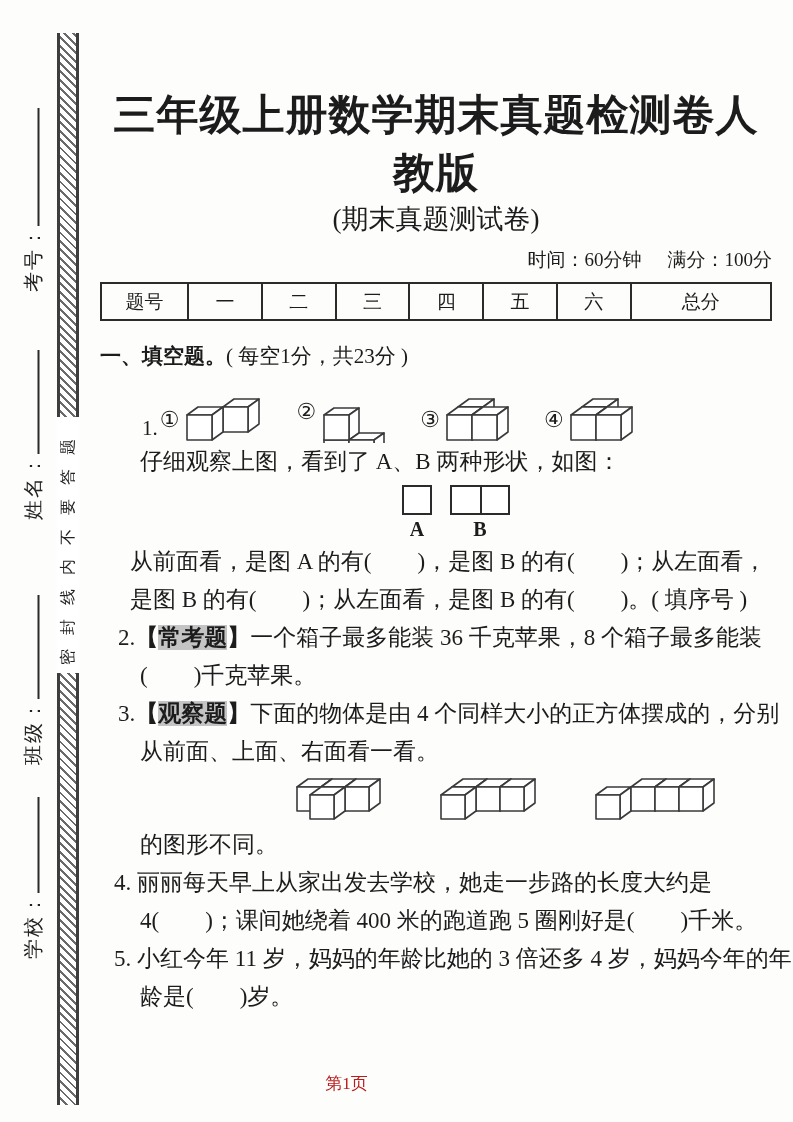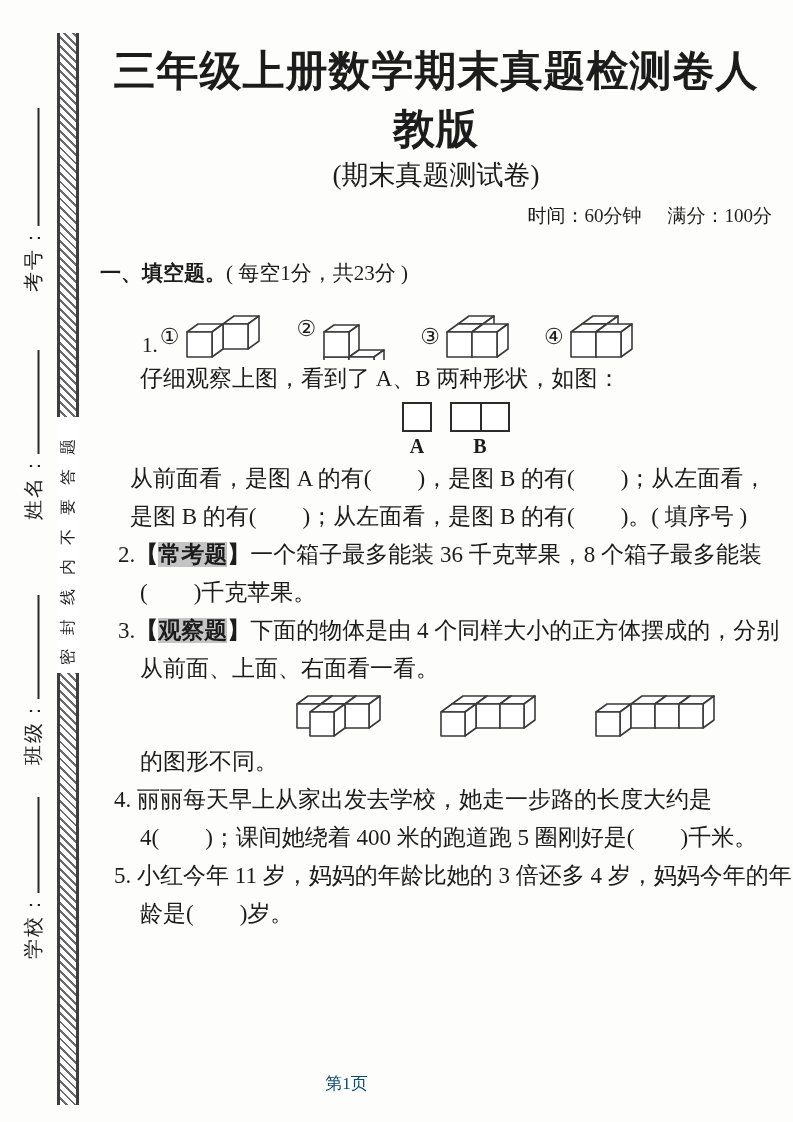--- a/index.html
+++ b/index.html
@@ -25,21 +25,21 @@
   .side-field .inner {
     position:absolute; transform:translate(-50%,-50%) rotate(-90deg);
     white-space:nowrap; font-size:20px; color:#222; letter-spacing:2px;
   }
   .side-field .uline {
     display:inline-block; height:14px; border-bottom:2px solid #2a2a2a;
     vertical-align:baseline;
   }
   
   .main { position:absolute; left:100px; top:42px; width:672px; }
-  .title { text-align:center; font-size:42px; font-weight:600; line-height:58px; letter-spacing:1px; }
+  .title { text-align:center; font-size:42px; font-weight:600; line-height:58px; letter-spacing:1px;margin-top:44px; }
   .subtitle { text-align:center; font-size:27px; font-weight:500; line-height:34px; }
   .meta { text-align:right; font-size:19px; line-height:24px; margin-top:12px; }
   .meta .gap { display:inline-block; width:26px; }
   table.score { width:100%; border-collapse:collapse; margin-top:10px; }
   table.score td, table.score th {
     border:2px solid #2b2b2b; height:37px; text-align:center;
     font-size:19px; font-weight:400; padding:0;
   }
   table.score th:first-child { width:13%; }
   .sec-head { margin-top:20px; font-size:21px; line-height:30px; }
@@ -57,21 +57,21 @@
   .fig-item { display:flex; align-items:center; margin-right:34px; }
   .fig-item .circ { font-size:22px; margin-right:6px; line-height:26px; }
   .cube-svg { display:block; }
   .fig-row-q3 { display:flex; align-items:flex-end; gap:58px; padding-left:185px; margin:6px 0 4px 0; }
   .ab-row { display:flex; align-items:flex-start; gap:18px; padding-left:302px; margin:4px 0 2px 0; }
   .shape { display:flex; flex-direction:column; align-items:center; }
   .sq { width:30px; height:30px; border:2px solid #2b2b2b; background:#fff; }
   .rect2 { width:60px; height:30px; border:2px solid #2b2b2b; background:#fff; position:relative; }
   .rect2:after { content:""; position:absolute; left:50%; top:0; bottom:0; border-left:2px solid #2b2b2b; }
   .shape-label { font-size:20px; font-weight:700; line-height:24px; margin-top:2px; }
-  .footer { position:absolute; left:0; top:1072px; width:693px; text-align:center; font-size:17px; color:#0c4a6e; }
+  .footer { position:absolute; left:0; top:1072px; width:693px; text-align:center; font-size:17px; color:#b91c1c; }
 </style>
 </head>
 <body>
 
 <div class="page">
 
   <div class="seal-strip"></div>
   <div class="seal-text-wrap">
     <div class="seal-text">密封线内不要答题</div>
   </div>
@@ -92,20 +92,30 @@
   <div class="main">
 
     <div class="title">三年级上册数学期末真题检测卷人教版</div>
     <div class="subtitle">(期末真题测试卷)</div>
     <div class="meta">
       <span>时间：60分钟</span><span class="gap"></span><span>满分：100分</span>
     </div>
 
     <table class="score">
       <tbody>
+          <tr>
+        <th>题号</th>
+        <th>一</th>
+        <th>二</th>
+        <th>三</th>
+        <th>四</th>
+        <th>五</th>
+        <th>六</th>
+        <th>总分</th>
+      </tr>
     </tbody>
       </table>
 
     <div class="sec-head">
       <span class="h">一、填空题。</span><span>( 每空1分，共23分 )</span>
     </div>
 
     <div class="fig-row">
       <span class="qnum">1.</span>
       <div class="fig-item">

